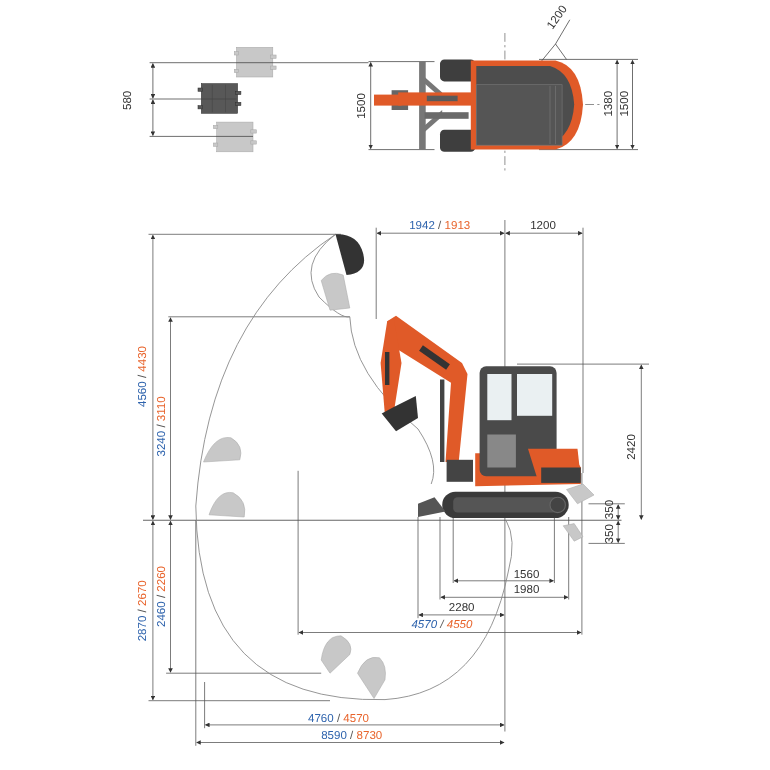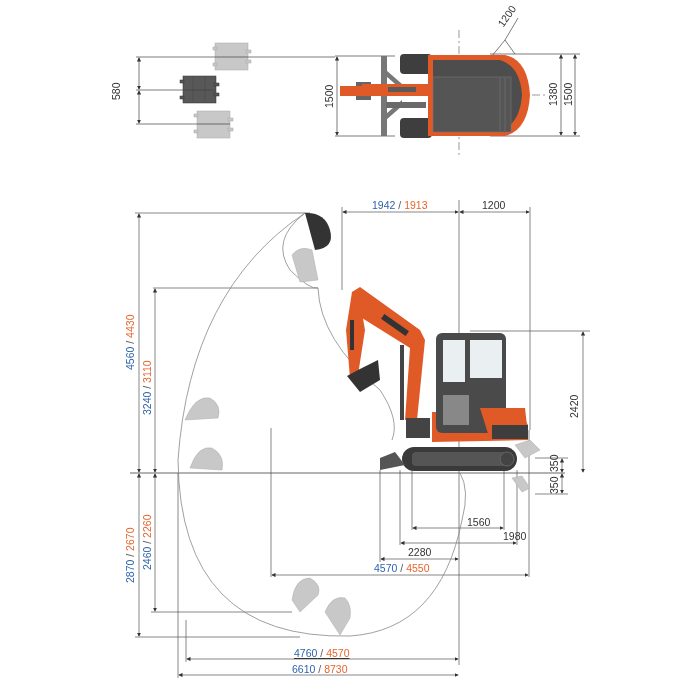--- a/index.html
+++ b/index.html
@@ -203,23 +203,23 @@
 </div>
 <div class="lbl rot" style="left:141px; top:570px;">
   <span class="blue">2460</span><span class="sep"> / </span><span class="orange">2260</span>
 </div>
 
 <div class="lbl rot" style="left:568px; top:418px;">2420</div>
 <div class="lbl rot" style="left:548px; top:472px;">350</div>
 <div class="lbl rot" style="left:548px; top:494px;">350</div>
 
 <div class="lbl" style="left:467px; top:516px;">1560</div>
-<div class="lbl" style="left:467px; top:530px;margin-left:36px;">1980</div>
+<div class="lbl" style="left:467px; top:530px;">1980</div>
 <div class="lbl" style="left:408px; top:546px;">2280</div>
-<div class="lbl" style="left:374px; top:562px;">
+<div class="lbl" style="left:374px; top:562px;font-style:italic;">
   <span class="blue">4570</span><span class="sep"> / </span><span class="orange">4550</span>
 </div>
-<div class="lbl" style="left:294px; top:647px;text-decoration:underline;">
+<div class="lbl" style="left:280px; top:647px;">
   <span class="blue">4760</span><span class="sep"> / </span><span class="orange">4570</span>
 </div>
 <div class="lbl" style="left:292px; top:663px;">
-  <span class="blue">6610</span><span class="sep"> / </span><span class="orange">8730</span>
+  <span class="blue">8590</span><span class="sep"> / </span><span class="orange">8730</span>
 </div>
 
 </body></html>

